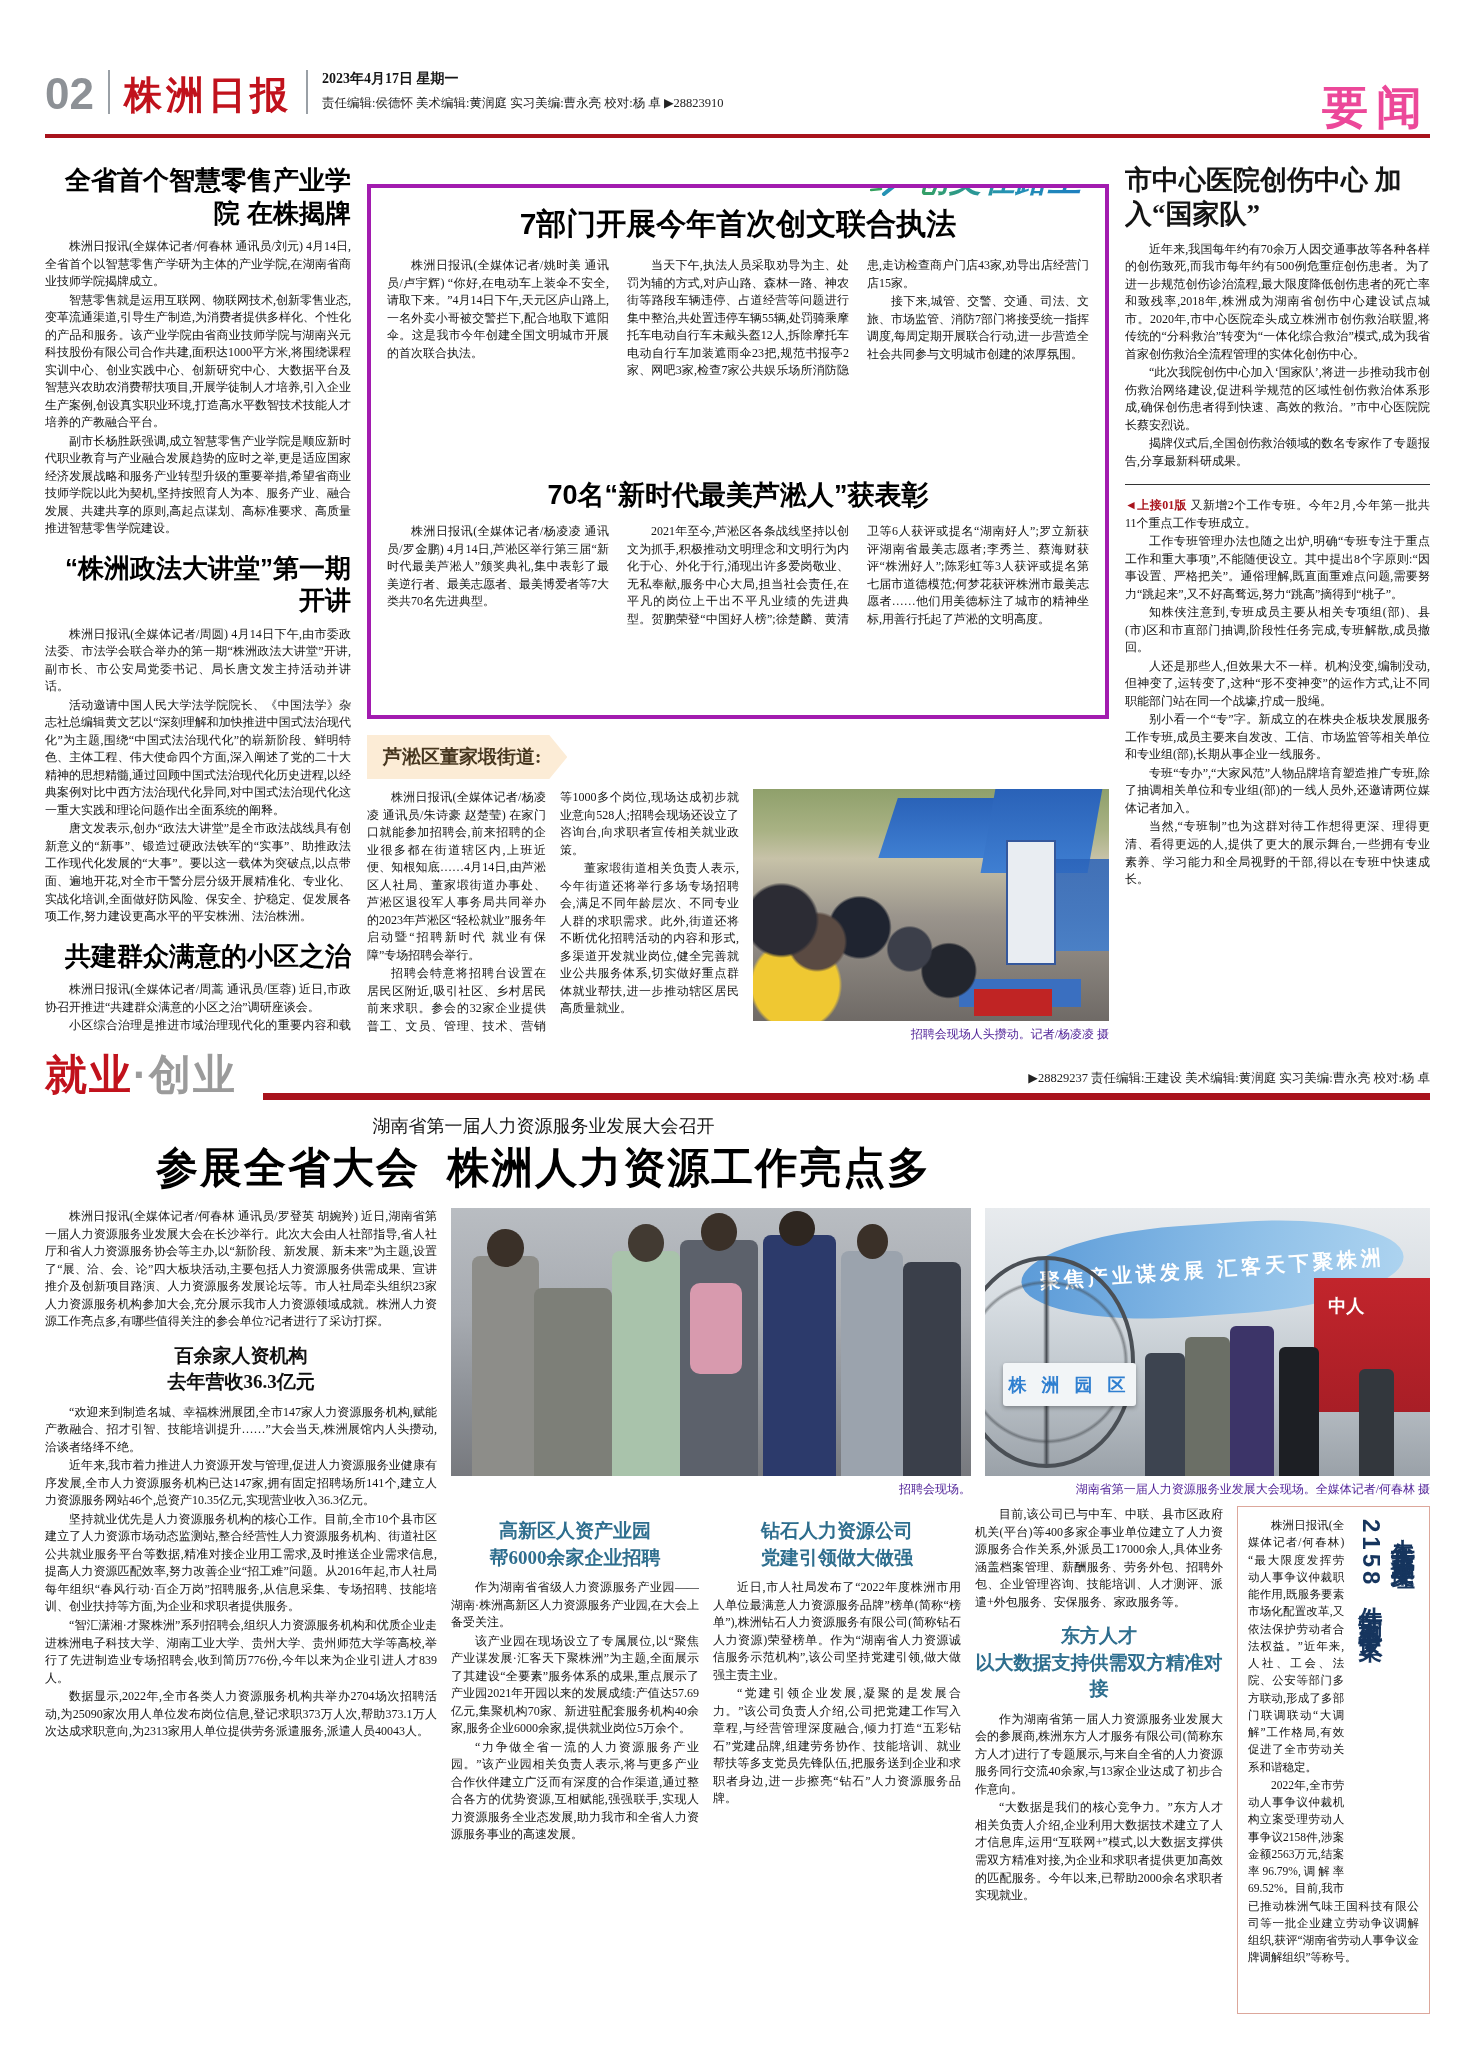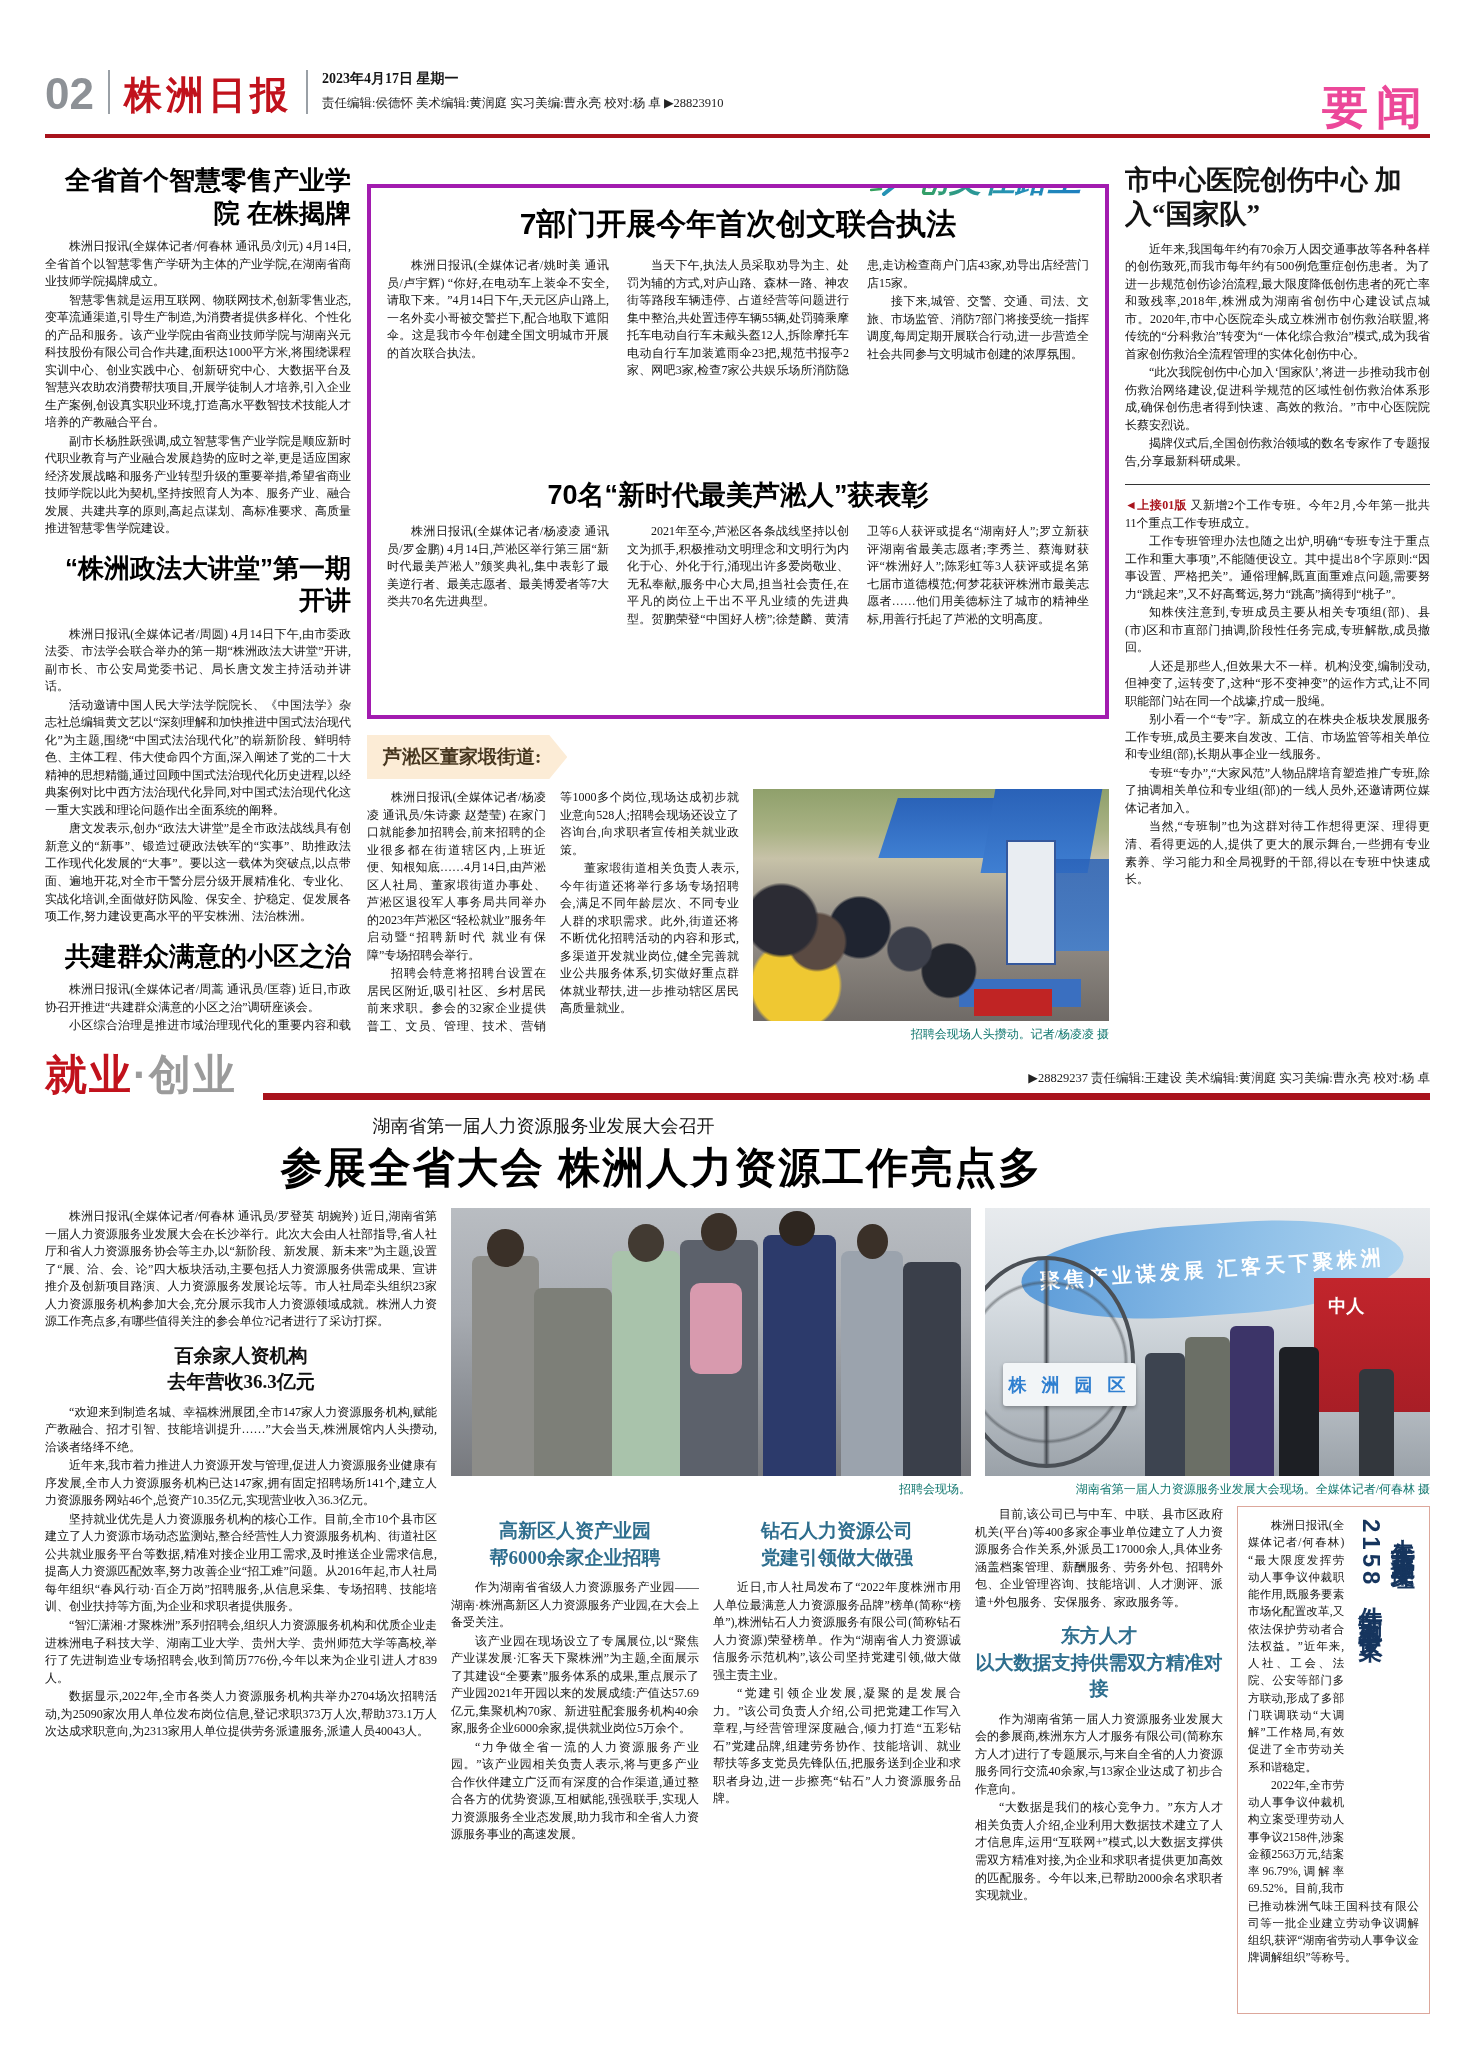--- a/index.html
+++ b/index.html
@@ -51,21 +51,21 @@
   
   .emp{margin-top:16px;}
   .emp-head{display:flex;align-items:center;gap:16px;margin-bottom:10px;}
   .kicker-pill{background:#fcecd6;color:#46361f;font-size:19px;font-weight:700;
     padding:9px 26px 9px 16px;clip-path:polygon(0 0,91% 0,100% 50%,91% 100%,0 100%);}
   .emp-title{font-size:33px;letter-spacing:1px;}
   .emp-body{display:flex;gap:14px;}
   .emp-text{width:372px;height:262px;column-count:2;column-gap:14px;overflow:hidden;}
   .emp-photo-wrap{flex:1;}
   .photo{position:relative;overflow:hidden;background:#ccc;}
-  .caption{font-size:12px;text-align:right;margin-top:5px;color:#0f766e;}
+  .caption{font-size:12px;text-align:right;margin-top:5px;color:#4c1d95;}
 
   
   .ph-tents{height:232px;background:linear-gradient(180deg,#8fa06b 0%,#a9b284 18%,#c7c2a8 30%,#9a948c 55%,#6f6a66 100%);}
   .tent{position:absolute;background:linear-gradient(180deg,#2a62b8,#3f7fd2);}
   .tent.t1{left:38%;top:4%;width:34%;height:26%;transform:skewX(-18deg);}
   .tent.t2{left:66%;top:0;width:30%;height:36%;transform:skewX(-10deg);}
   .tent.t3{left:83%;top:30%;width:17%;height:40%;opacity:.85;}
   .board{position:absolute;left:71%;top:22%;width:13%;height:52%;background:#e9edf2;border:2px solid #35589c;}
   .table-blue{position:absolute;left:58%;bottom:6%;width:34%;height:12%;background:#3a6fc0;}
   .cloth-red{position:absolute;left:62%;bottom:2%;width:22%;height:12%;background:#c02424;}
@@ -84,21 +84,21 @@
   
   .band{position:relative;height:56px;margin-top:8px;}
   .band-title{position:absolute;left:0;bottom:4px;font-family:"Liberation Sans",sans-serif;
     font-size:42px;font-weight:900;line-height:1;letter-spacing:2px;}
   .band-red{color:#c1121c;} .band-gray{color:#9b9b9b;}
   .band-bar{position:absolute;left:218px;right:0;bottom:0;height:7px;background:#a8131c;}
   .band-meta{position:absolute;right:0;bottom:13px;font-size:12.5px;color:#222;}
 
   
   .feat-kicker{width:72%;text-align:center;font-size:18px;margin:14px 0 2px 0;}
-  .feat-title{width:72%;text-align:right;font-size:42px;letter-spacing:2px;margin:2px 0 12px 0;}
+  .feat-title{width:72%;text-align:center;font-size:42px;letter-spacing:2px;margin:2px 0 12px 0;font-family:Liberation Mono, monospace;}
   .feat-grid{display:flex;gap:14px;height:828px;overflow:hidden;}
   .f-col1{width:392px;overflow:hidden;}
   .f-main{flex:1;}
   .f-photos{display:flex;gap:14px;}
   .ph1{width:520px;}
   .ph2{flex:1;}
   .ph-body{height:268px;}
   .f-cols{display:flex;gap:14px;margin-top:8px;height:508px;overflow:hidden;}
   .f-col{width:248px;overflow:hidden;}
   .subhead{text-align:center;font-weight:900;font-size:19px;line-height:1.4;margin:12px 0 8px 0;}

